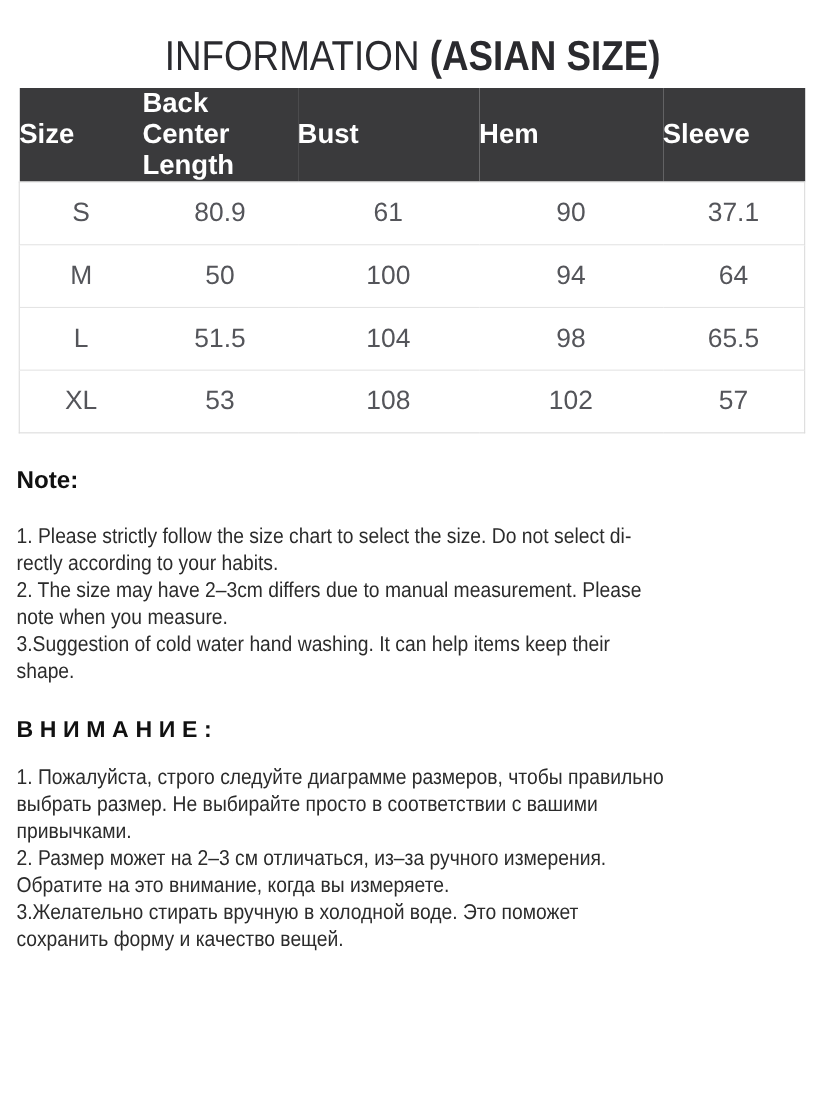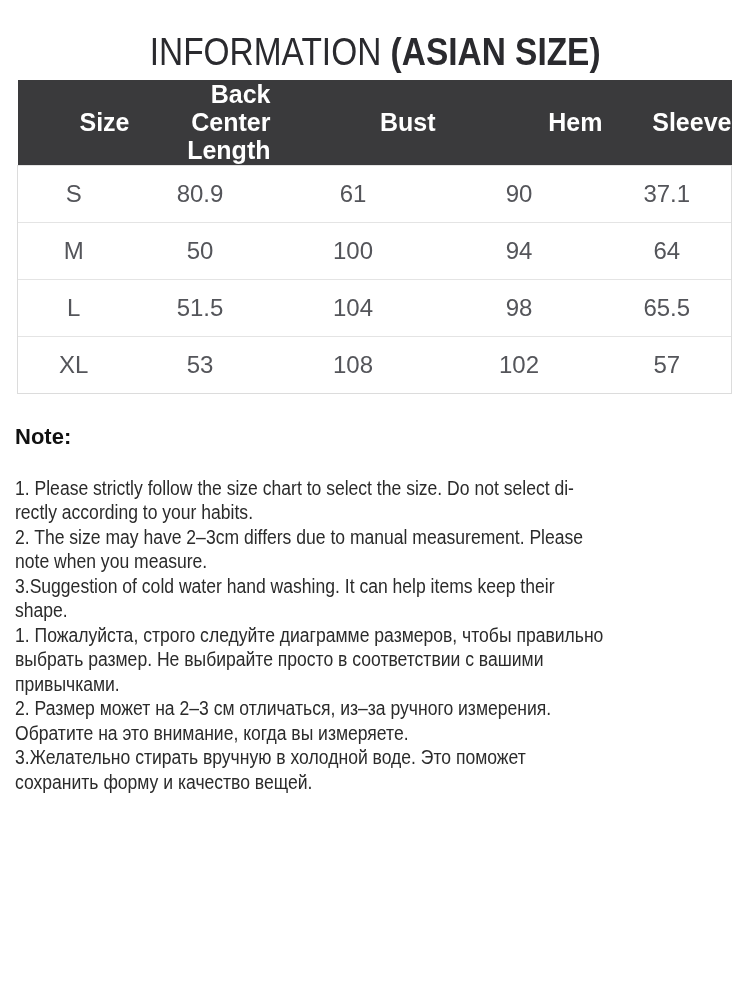--- a/index.html
+++ b/index.html
@@ -34,21 +34,21 @@
   
   .table-wrap{margin:36px 19px 0 17px;}
   table.size-table{
     width:714px;border-collapse:collapse;table-layout:fixed;
   }
   table.size-table thead th{
     background:var(--header-bg);
     color:var(--header-text);
     height:85px;
     font-size:25px;font-weight:700;line-height:1.12;
-    white-space:pre-line;text-align:right;vertical-align:middle;
+    white-space:pre-line;text-align:left;vertical-align:middle;
     padding:0;
   }
   table.size-table tbody td{
     height:57px;text-align:center;vertical-align:middle;
     font-size:24px;font-weight:400;color:var(--table-text);
     border-top:1px solid var(--row-divider);
     padding:0;
   }
   table.size-table tbody td:first-child{border-left:1px solid var(--border);}
   table.size-table tbody td:last-child{border-right:1px solid var(--border);}
@@ -134,20 +134,21 @@
     <div class="note-heading">Note:</div>
     <div class="note-body">
       <p>1. Please strictly follow the size chart  to select the size. Do not select di-
 rectly according to your habits.</p>
       <p>2. The size may have 2–3cm differs due to manual measurement. Please
 note when you measure.</p>
       <p>3.Suggestion of cold water hand washing. It can help items keep their
 shape.</p>
     </div>
 
+    <div class="attention-heading">ВНИМАНИЕ:</div>
     <div class="note-body">
       <p>1. Пожалуйста, строго следуйте диаграмме размеров, чтобы правильно
 выбрать размер. Не выбирайте просто в соответствии с вашими
 привычками.</p>
       <p>2. Размер может на 2–3 см отличаться, из–за ручного измерения.
 Обратите на это внимание, когда вы измеряете.</p>
       <p>3.Желательно стирать вручную в холодной воде. Это поможет
 сохранить форму и качество вещей.</p>
     </div>
   </div>

